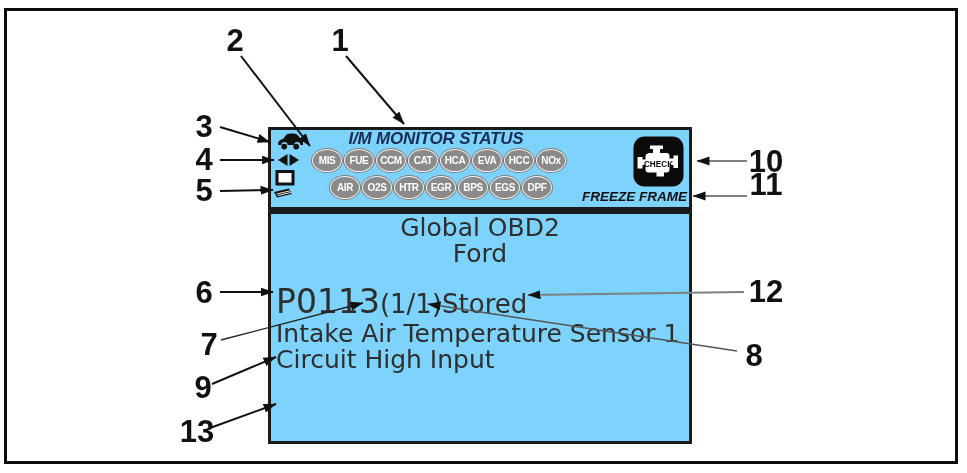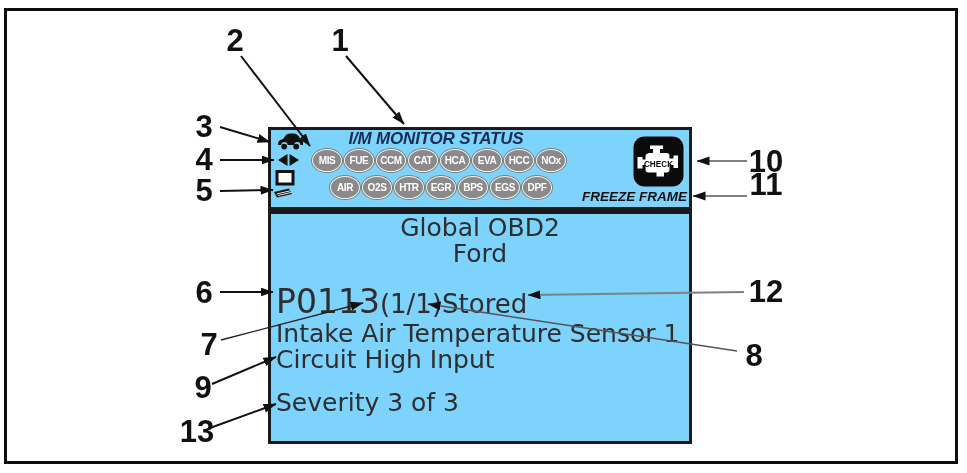--- a/index.html
+++ b/index.html
@@ -122,21 +122,20 @@
 
     <div class="scr-line center l-global">Global OBD2</div>
     <div class="scr-line center l-ford">Ford</div>
 
     <div class="scr-line l-dtc">
       <span class="dtc-code">P0113</span><span class="dtc-index">(1/1)</span><span>&nbsp;</span><span class="dtc-status">Stored</span>
     </div>
 
     <div class="scr-line l-desc1">Intake Air Temperature Sensor 1</div>
     <div class="scr-line l-desc2">Circuit High Input</div>
-    <div class="scr-line l-sev">Severity 3 of 3</div>
   </div>
 
   <svg id="leader-svg" width="967" height="473">
     <defs>
       <marker id="ah" markerUnits="userSpaceOnUse" markerWidth="14" markerHeight="10" refX="12.5" refY="4.5" orient="auto">
         <path d="M0,0 L13,4.5 L0,9 z" fill="#111"></path>
       </marker>
     </defs>
     <line x1="346" y1="56" x2="404" y2="124" stroke="#111" stroke-width="2" marker-end="url(#ah)"></line>
     <line x1="241" y1="56" x2="310" y2="146" stroke="#111" stroke-width="2" marker-end="url(#ah)"></line>

